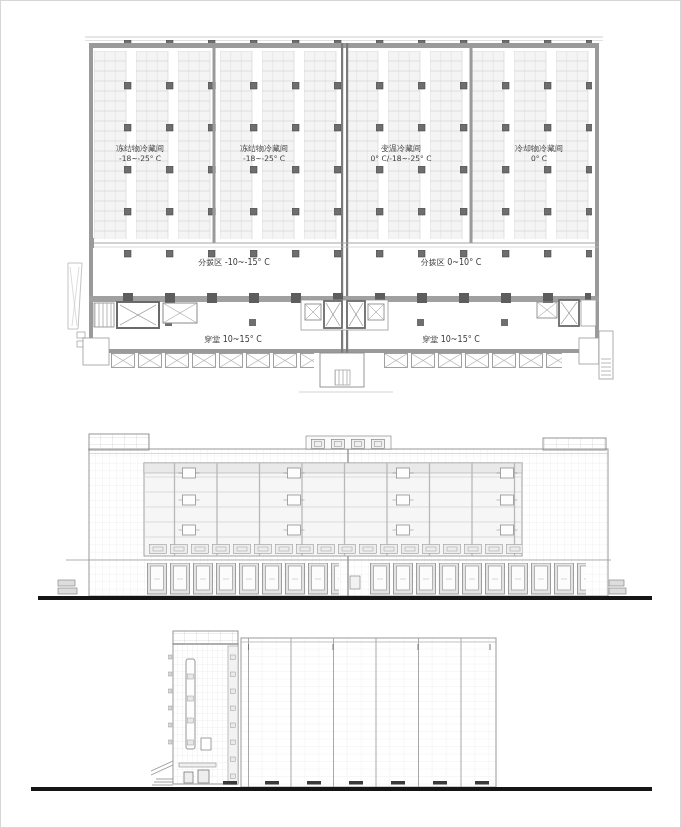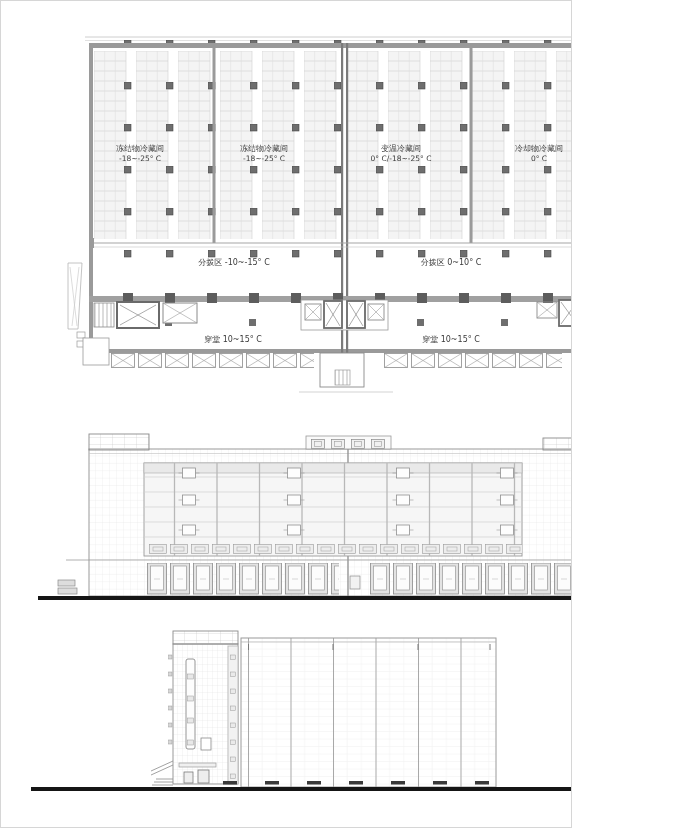--- a/index.html
+++ b/index.html
@@ -1,18 +1,18 @@
 <!DOCTYPE html>
 <html><head>
 <meta charset="utf-8">
 <style>
   html,body{margin:0;padding:0;background:#ffffff;}
   .page{
     position:relative;
-    width:572px;height:828px;
+    width:681px;height:828px;
     background:#ffffff;
     border:1px solid #d6d6d6;
     box-sizing:border-box;
     overflow:hidden;
     font-family:"DejaVu Sans", sans-serif;
   }
   svg{position:absolute;left:0;top:0;}
   text{
     font-family:"DejaVu Sans", sans-serif;
     fill:#3a3a3a;

